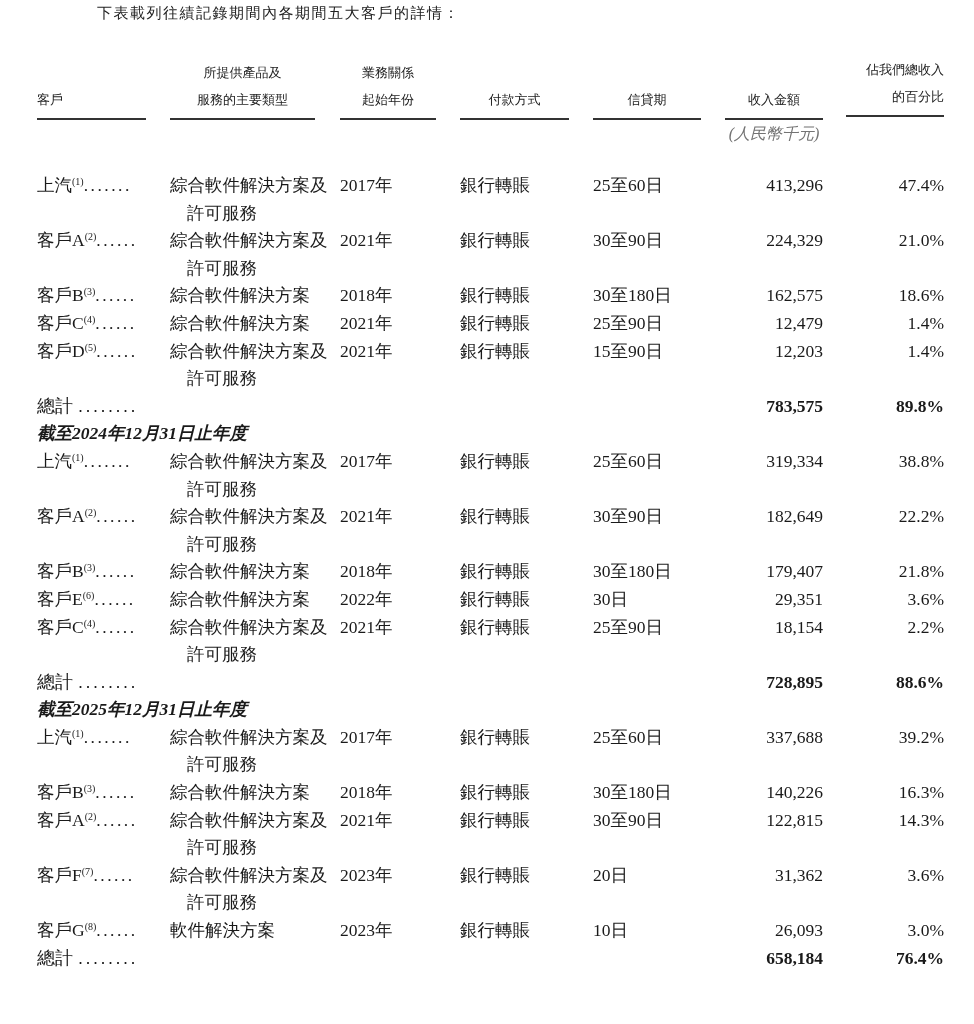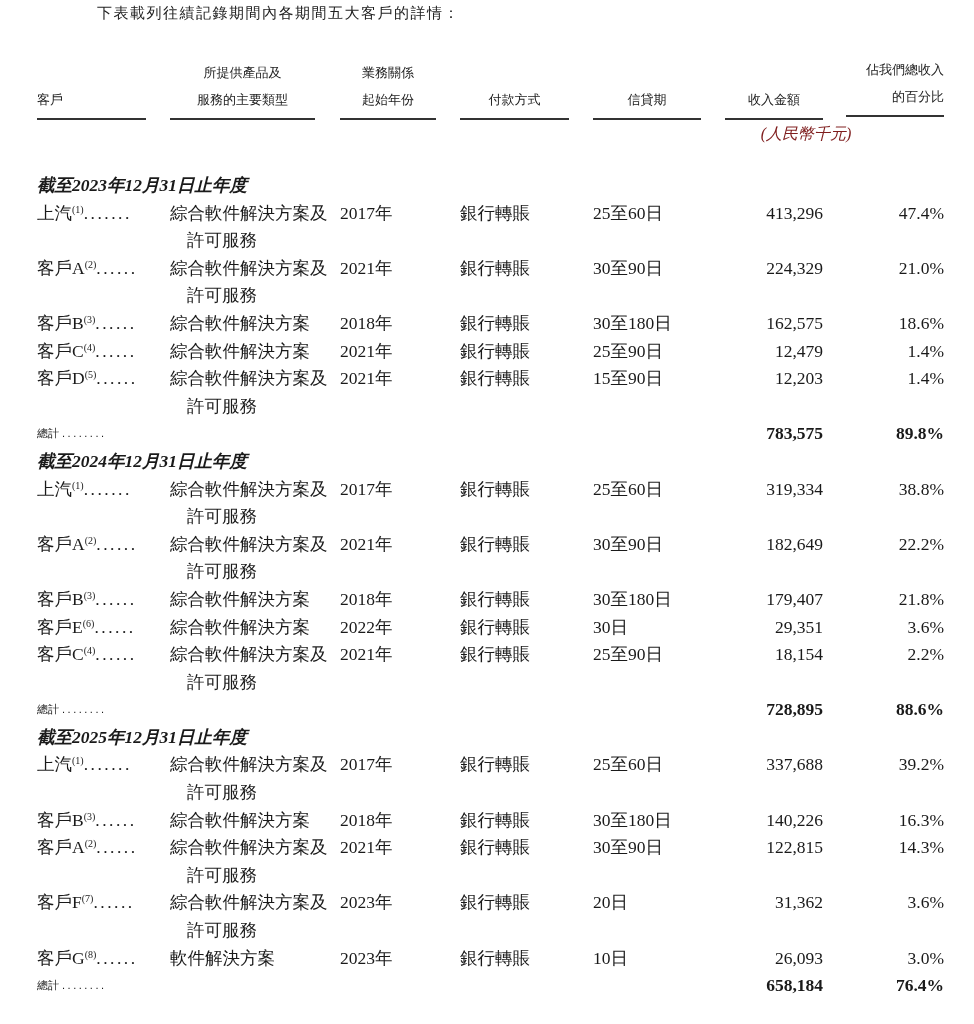--- a/index.html
+++ b/index.html
@@ -14,42 +14,42 @@
   }
   .hdr {
     position: absolute; font-family: "Liberation Sans", "DejaVu Sans", sans-serif;
     font-size: 13px; color: #222; text-align: center; line-height: 27px;
   }
   .hdr .rule {
     position: absolute; left: 0; right: 0; height: 1.5px; background: #333;
   }
   .unit {
     position: absolute; left: 725px; width: 98px; top: 124px;
-    text-align: center; font-style: italic; font-size: 16px; color: #7f1d1d; margin-left: 32px;
+    text-align: center; font-style: italic; font-size: 16px; color: #737373;
   }
   #rows { position: absolute; left: 0; top: 172px; width: 974px; }
   .row { position: relative; height: 27.6px; font-size: 17.5px; line-height: 27.6px; }
   .row.wrap { height: 55.2px; }
   .cell { position: absolute; top: 0; white-space: nowrap; }
   .c-cust { left: 37px; width: 112px; }
   .c-cust .dots { letter-spacing: 2.5px; }
   .c-cust sup { font-size: 10px; vertical-align: 6px; line-height: 0; }
   .c-prod { left: 170px; }
   .c-prod .l2 { display: block; padding-left: 17px; }
   .c-year { left: 340px; }
   .c-pay  { left: 460px; }
   .c-cred { left: 593px; }
   .c-amt  { left: 725px; width: 98px; text-align: right; }
   .c-pct  { left: 846px; width: 98px; text-align: right; }
   .section-title {
     position: absolute; left: 37px; font-weight: bold; font-style: italic;
     font-size: 17.5px;
   }
   .total .c-amt, .total .c-pct { font-weight: bold; }
-  .total .c-cust { font-family: "Liberation Sans", "DejaVu Sans", sans-serif; font-size: 11px; }
+  .total .c-cust { font-family: "Liberation Sans", "DejaVu Sans", sans-serif; font-size: 18px; }
 </style>
 </head>
 <body>
 
 <div class="intro">下表載列往績記錄期間內各期間五大客戶的詳情：</div>
 
 <div class="hdr" style="left:37px;width:109px;top:86px;text-align:left;">
   <span>客戶</span>
   <div class="rule" style="top:32px;"></div>
 </div>
@@ -76,23 +76,20 @@
   <div class="rule" style="top:32px;"></div>
 </div>
 <div class="unit">(人民幣千元)</div>
 <div class="hdr" style="left:846px;width:98px;top:56px;text-align:right;">
   <div>佔我們總收入</div>
   <div>的百分比</div>
   <div class="rule" style="top:59px;"></div>
 </div>
 
 <div id="rows">
-    <div class="row">
-      <span class="section-title">截至2023年12月31日止年度</span>
-    </div>
     <div class="row wrap">
       <span class="cell c-cust"><span>上汽</span><sup>(1)</sup><span class="dots">.......</span></span>
       <span class="cell c-prod"><span>綜合軟件解決方案及</span><span class="l2">許可服務</span></span>
       <span class="cell c-year">2017年</span>
       <span class="cell c-pay">銀行轉賬</span>
       <span class="cell c-cred">25至60日</span>
       <span class="cell c-amt">413,296</span>
       <span class="cell c-pct">47.4%</span>
     </div>
     <div class="row wrap">

